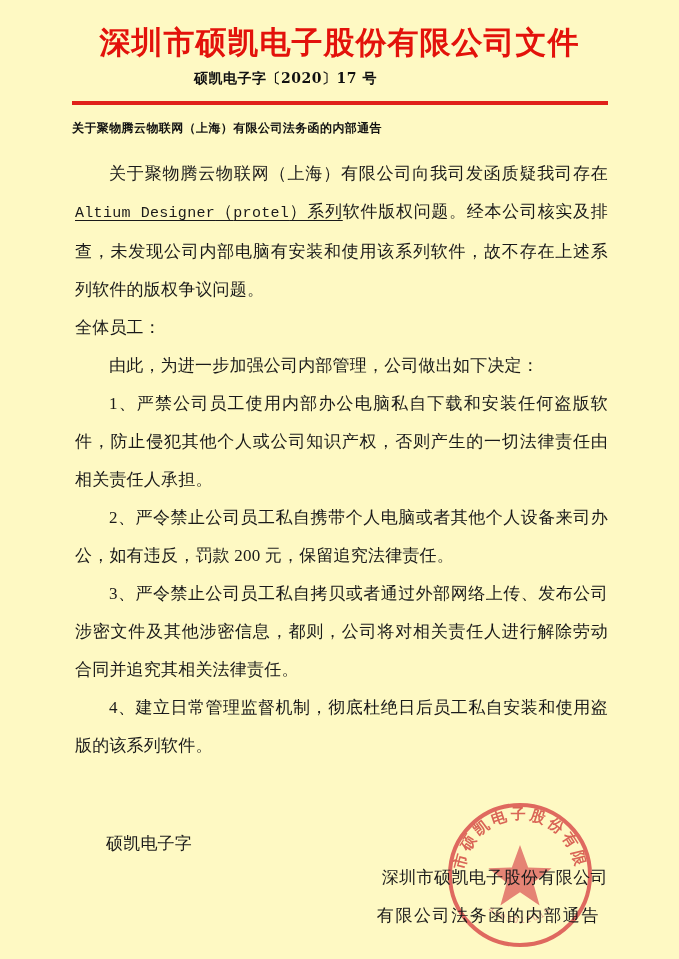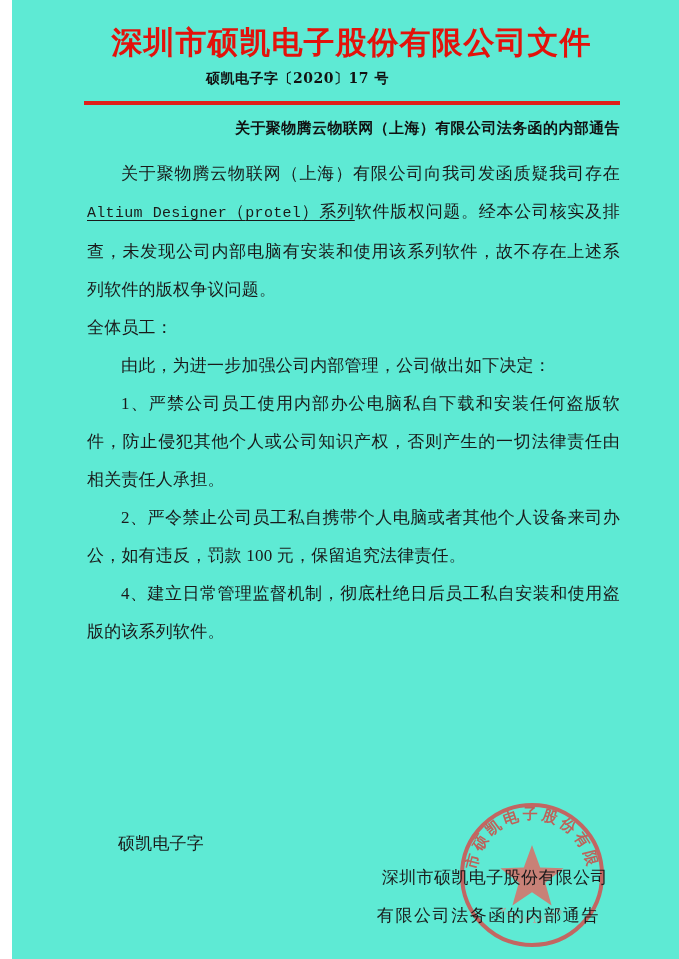--- a/index.html
+++ b/index.html
@@ -12,22 +12,21 @@
     height: 959px;
     position: relative;
     overflow: hidden;
     font-family: "Liberation Serif", "DejaVu Serif", serif;
     color: #1a1a1a;
   }
 
   .page {
     position: absolute;
     inset: 0;
-    background: #5eead4;
-    margin-left: 12px;
+    background: #fef9c3;
   }
 
   
   .masthead {
     position: absolute;
     top: 22px;
     left: 0;
     width: 679px;
     text-align: center;
   }
@@ -62,22 +61,22 @@
     height: 4px;
     background: #e0201a;
   }
 
   
   .doc-title {
     position: absolute;
     top: 113px;
     left: 72px;
     width: 536px;
-    text-align: right;
-    font-size: 15px;
+    text-align: left;
+    font-size: 12px;
     font-weight: bold;
     line-height: 30px;
     letter-spacing: 0.4px;
     color: #111111;
   }
 
   
   .body-area {
     position: absolute;
     top: 155px;
@@ -174,22 +173,23 @@
   <div class="body-area">
 
     <p class="para indent"><span>关于聚物腾云物联网（上海）有限公司向我司发函质疑我司存在 </span><span class="underline-span"><span class="latin">Altium Designer</span><span>（</span><span class="latin">protel</span><span>）系列</span></span><span>软件版权问题。经本公司核实及排查，未发现公司内部电脑有安装和使用该系列软件，故不存在上述系列软件的版权争议问题。</span></p>
 
     <p class="para salutation">全体员工：</p>
 
     <p class="para indent">由此，为进一步加强公司内部管理，公司做出如下决定：</p>
 
     <p class="para indent">1、严禁公司员工使用内部办公电脑私自下载和安装任何盗版软件，防止侵犯其他个人或公司知识产权，否则产生的一切法律责任由相关责任人承担。</p>
 
-    <p class="para indent">2、严令禁止公司员工私自携带个人电脑或者其他个人设备来司办公，如有违反，罚款 100 元，保留追究法律责任。</p>
-
+    <p class="para indent">2、严令禁止公司员工私自携带个人电脑或者其他个人设备来司办公，如有违反，罚款 200 元，保留追究法律责任。</p>
+
+    <p class="para indent">3、严令禁止公司员工私自拷贝或者通过外部网络上传、发布公司涉密文件及其他涉密信息，都则，公司将对相关责任人进行解除劳动合同并追究其相关法律责任。</p>
 
     <p class="para indent">4、建立日常管理监督机制，彻底杜绝日后员工私自安装和使用盗版的该系列软件。</p>
 
   </div>
 
   <div class="closing">硕凯电子字</div>
 
   <div class="seal">
     <svg width="148" height="148" viewBox="0 0 148 148" xmlns="http://www.w3.org/2000/svg">
       <defs>

